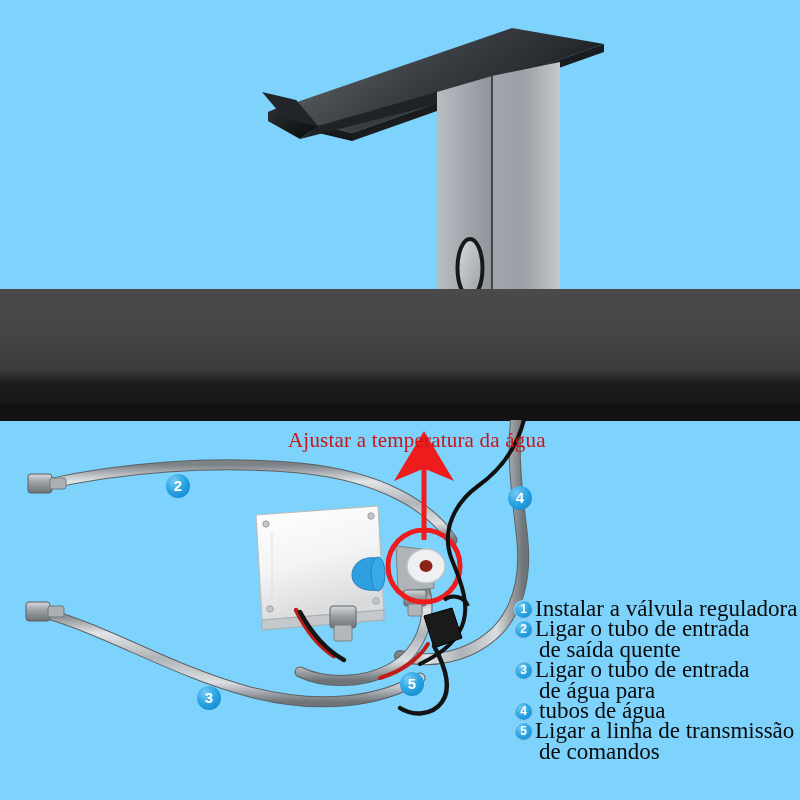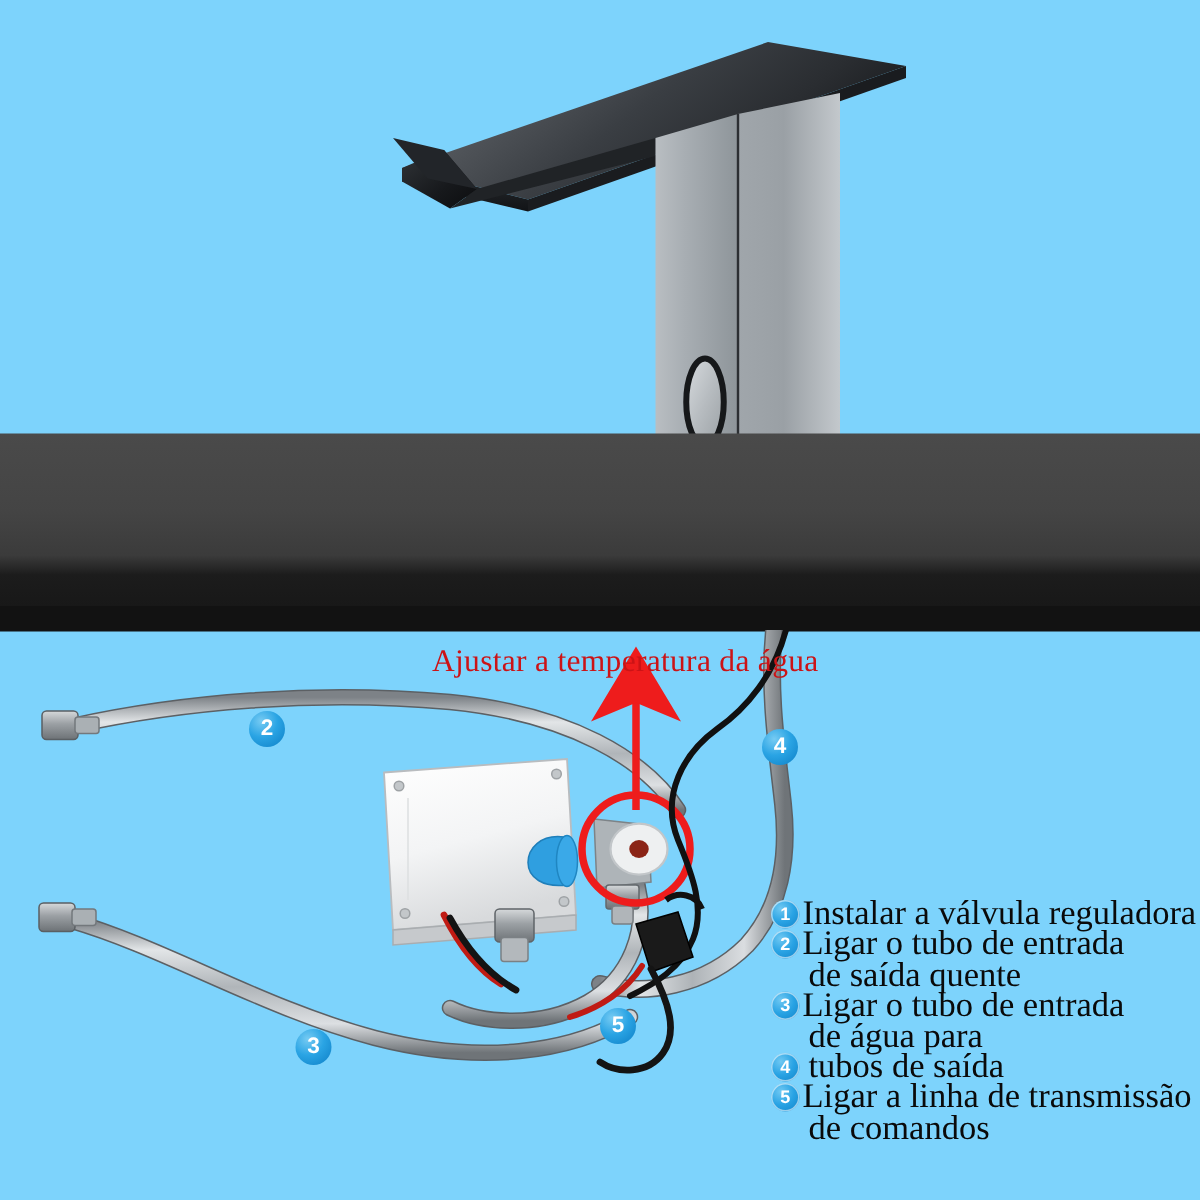--- a/index.html
+++ b/index.html
@@ -295,21 +295,21 @@
     </div>
 
     <div class="legend-row">
       <span class="legend-badge">3</span>
       <span class="legend-text">Ligar o tubo de entrada</span>
       <span class="legend-text cont">de água para</span>
     </div>
 
     <div class="legend-row">
       <span class="legend-badge">4</span>
-      <span class="legend-text cont">tubos de saída</span>
+      <span class="legend-text cont">tubos de água</span>
     </div>
 
     <div class="legend-row">
       <span class="legend-badge">5</span>
       <span class="legend-text">Ligar a linha de transmissão</span>
       <span class="legend-text cont">de comandos</span>
     </div>
 
   </div>
 

